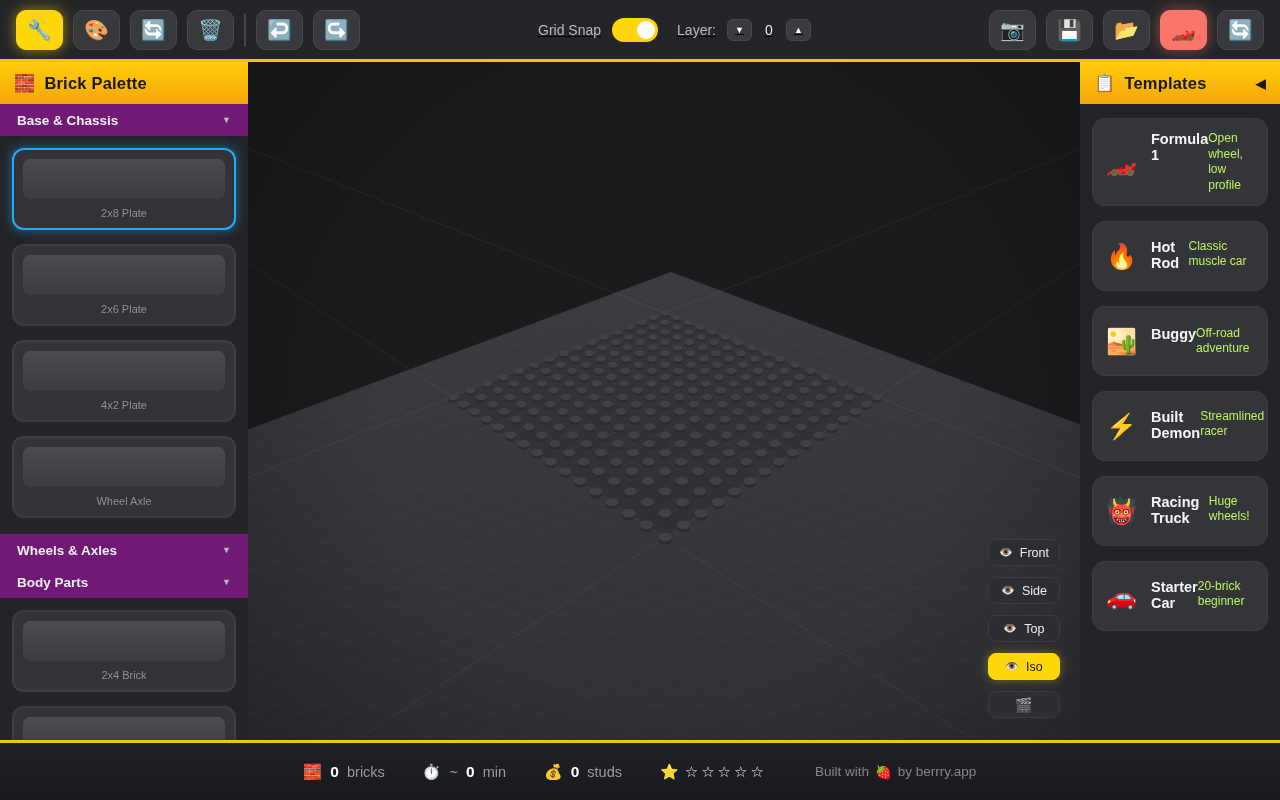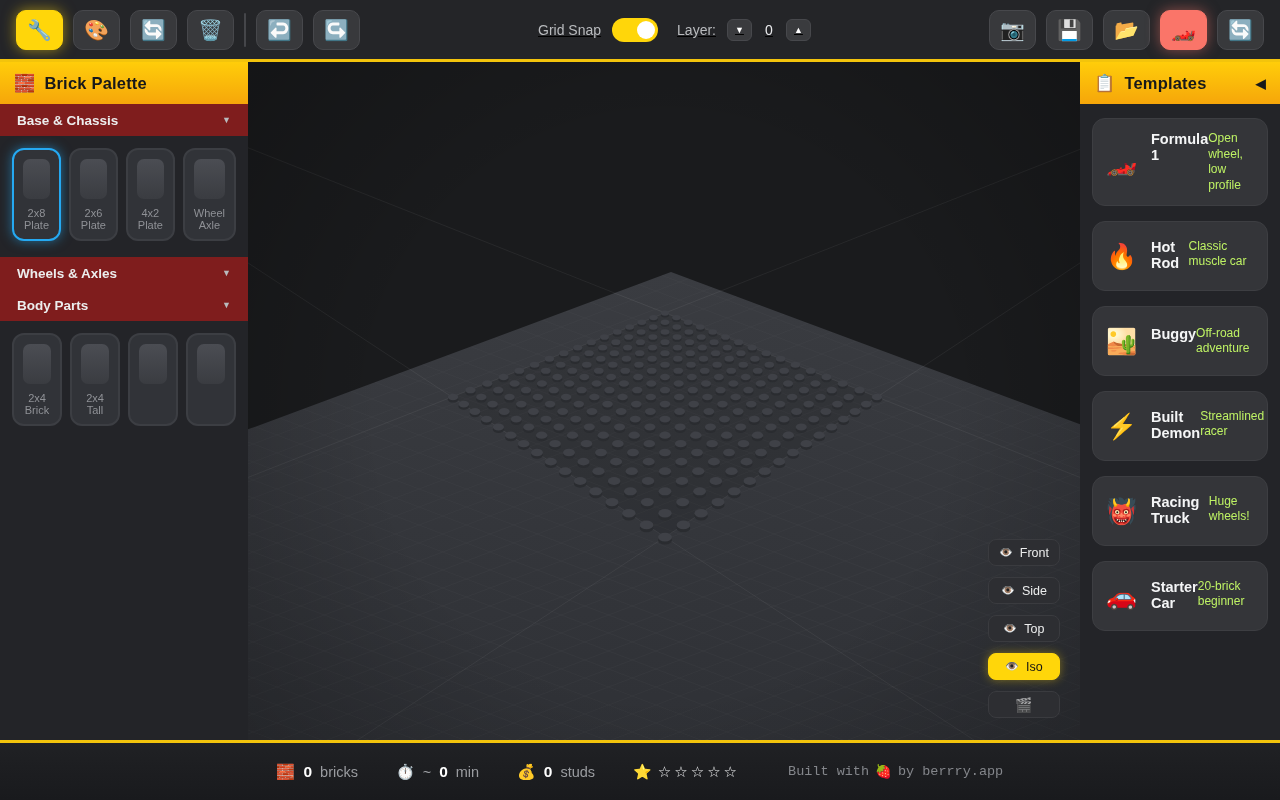--- a/index.html
+++ b/index.html
@@ -47,25 +47,25 @@
     height:42px;flex:none;
     background:linear-gradient(180deg,#ffcd0a 0%,#f6a60a 100%);
     display:flex;align-items:center;gap:9px;padding:0 14px;
     color:#17181a;font-weight:800;font-size:16.5px;letter-spacing:.2px;
   }
   .hdr-icon{font-size:17px;}
   .collapse-arrow{margin-left:auto;font-size:13px;color:#17181a;cursor:pointer;}
   .panel-body{flex:1;overflow:hidden;}
 
   .section-header{
-    height:32px;background:#7f1d1d;display:flex;align-items:center;
+    height:32px;background:#701a75;display:flex;align-items:center;
     padding:0 17px;color:#eceded;font-weight:700;font-size:13.5px;cursor:pointer;
   }
   .section-caret{margin-left:auto;font-size:9px;color:#b9bbbe;}
-  .brick-grid{display:grid;grid-template-columns:1fr 1fr 1fr 1fr;gap:14px 8px;padding:12px 12px 16px;}
+  .brick-grid{display:grid;grid-template-columns:1fr;gap:14px 8px;padding:12px 12px 16px;}
   .brick-card{
     background:#313338;border:2px solid #3c3e43;border-radius:12px;
     padding:9px 9px 8px;cursor:pointer;box-sizing:border-box;
   }
   .brick-card.selected{border-color:#25a9f2;box-shadow:0 0 12px rgba(37,169,242,.55);}
   .brick-preview{height:40px;border-radius:7px;background:linear-gradient(180deg,#4b4d53,#3a3c41);}
   .brick-label{margin-top:8px;text-align:center;color:#8f9196;font-size:11px;min-height:13px;}
 
   .templates-list{display:flex;flex-direction:column;gap:15px;padding:14px 12px;}
   .template-card{
@@ -97,21 +97,21 @@
     border-top:3px solid #f3c40c;
     background:linear-gradient(180deg,#202124,#191a1d);
     display:flex;align-items:center;justify-content:center;gap:38px;
   }
   .stat{display:flex;align-items:center;gap:8px;font-size:14.5px;color:#9a9ca0;}
   .stat .s-icon{font-size:15px;}
   .stat .num{color:#ffffff;font-weight:700;font-size:15.5px;}
   .stars{display:flex;align-items:center;gap:6px;}
   .star-filled{font-size:15px;}
   .star-empty{color:#e8e9ea;font-size:15px;letter-spacing:3px;}
-  .credit{color:#84868b;font-size:13.5px;display:flex;align-items:center;gap:6px;margin-left:10px;font-family:Liberation Mono, monospace;}
+  .credit{color:#84868b;font-size:13.5px;display:flex;align-items:center;gap:6px;margin-left:10px;}
 </style>
 </head>
 <body>
 
 <div class="app">
 
   <header class="toolbar">
     <div class="tb-group" id="tb-left">
         <button class="tb-btn active">
           <span>🔧</span>

